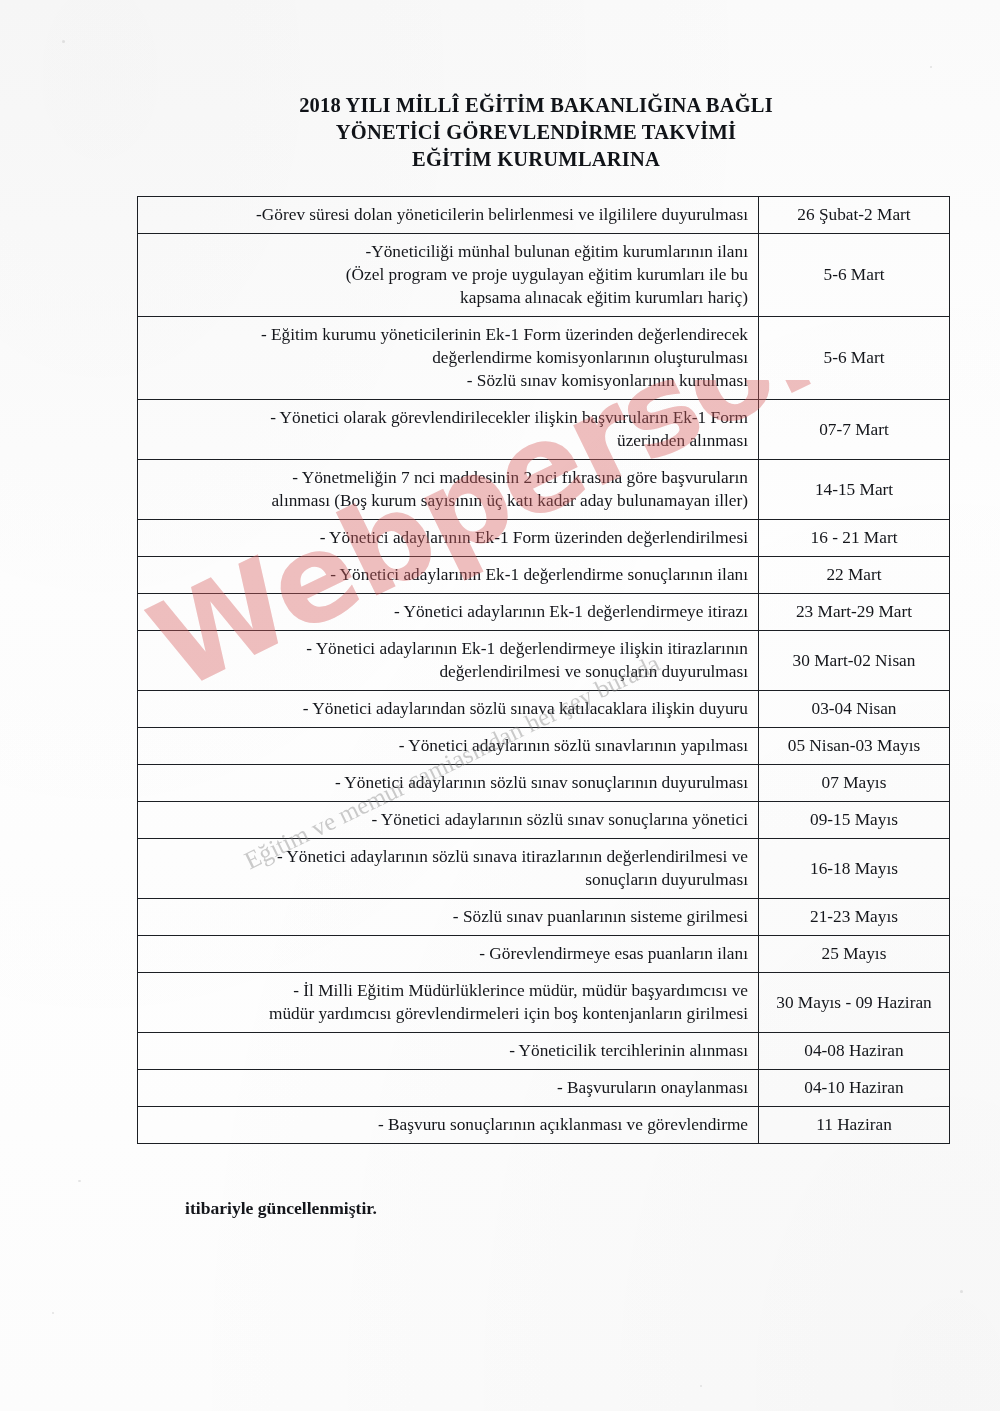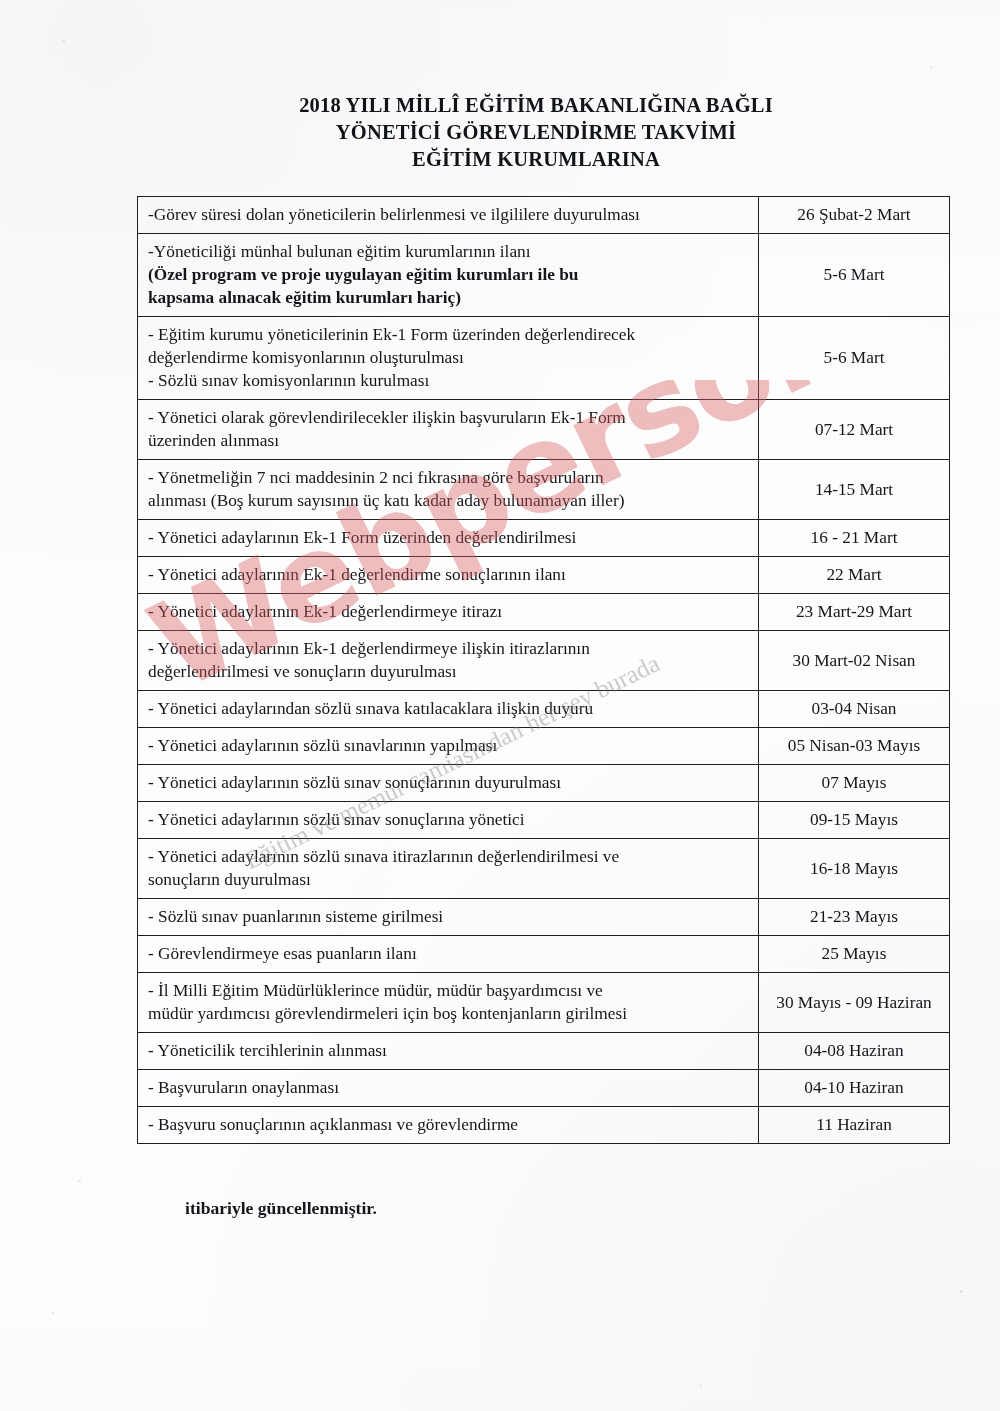--- a/index.html
+++ b/index.html
@@ -64,30 +64,30 @@
   table.cal td {
     border: 1.4px solid #1c1f24;
     padding: 6px 10px 7px 10px;
     font-size: 17.3px;
     line-height: 23px;
     vertical-align: middle;
     color: #14161b;
   }
   td.desc {
     width: 600px;
-    text-align: left;
+    text-align: right;
   }
   td.date {
     width: 170px;
     text-align: center;
     white-space: nowrap;
     border-radius: 16px;
   }
   .bold {
-    font-weight: bold;
+    font-weight: normal;
   }
   .indent {
     display: block;
   }
 
   .note {
     position: absolute;
     top: 1196px;
     left: 137px;
     width: 790px;
@@ -175,21 +175,21 @@
             <span class="indent">değerlendirme komisyonlarının oluşturulması</span>
             <span class="indent">- Sözlü sınav komisyonlarının kurulması</span>
           </td>
           <td class="date">5-6 Mart</td>
         </tr>
         <tr>
           <td class="desc">
             <span class="indent">- Yönetici olarak görevlendirilecekler ilişkin başvuruların Ek-1 Form</span>
             <span class="indent">   üzerinden alınması</span>
           </td>
-          <td class="date">07-12 Mart</td>
+          <td class="date">07-7 Mart</td>
         </tr>
         <tr>
           <td class="desc">
             <span class="indent">- Yönetmeliğin 7 nci maddesinin 2 nci fıkrasına göre başvuruların</span>
             <span class="indent">alınması (Boş kurum sayısının üç katı kadar aday bulunamayan iller)</span>
           </td>
           <td class="date">14-15 Mart</td>
         </tr>
         <tr>
           <td class="desc">- Yönetici adaylarının Ek-1 Form üzerinden değerlendirilmesi</td>

